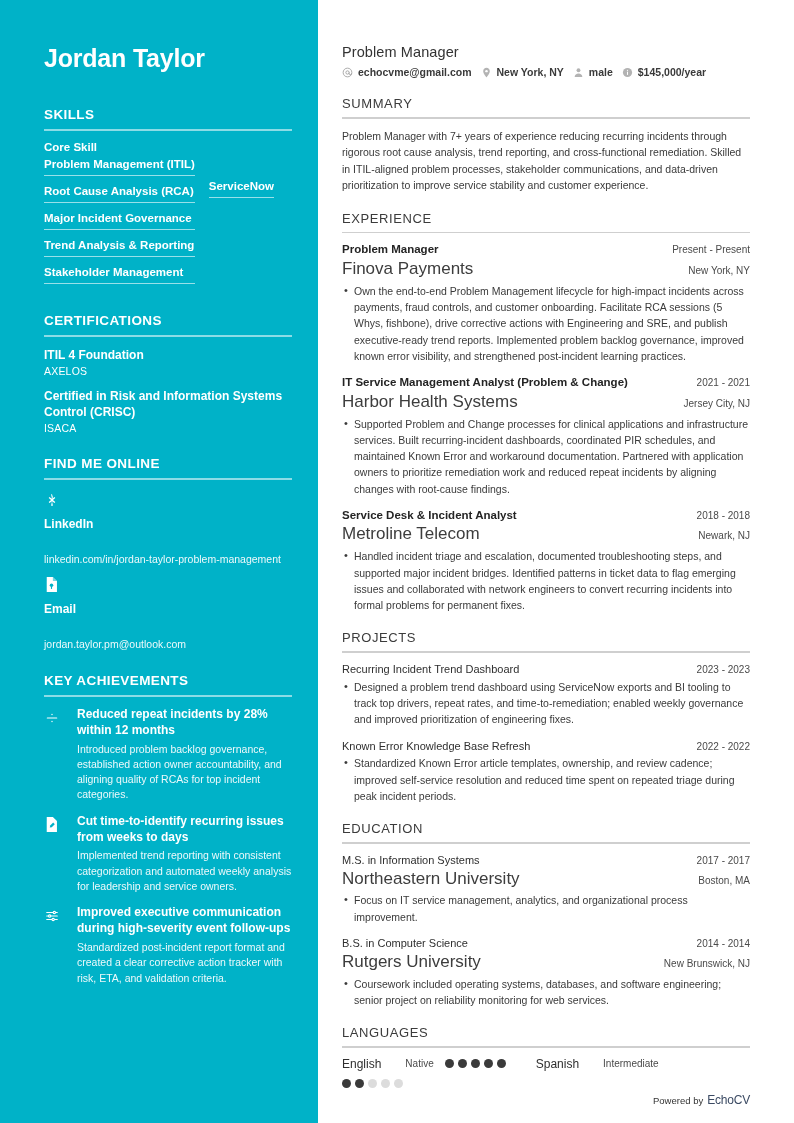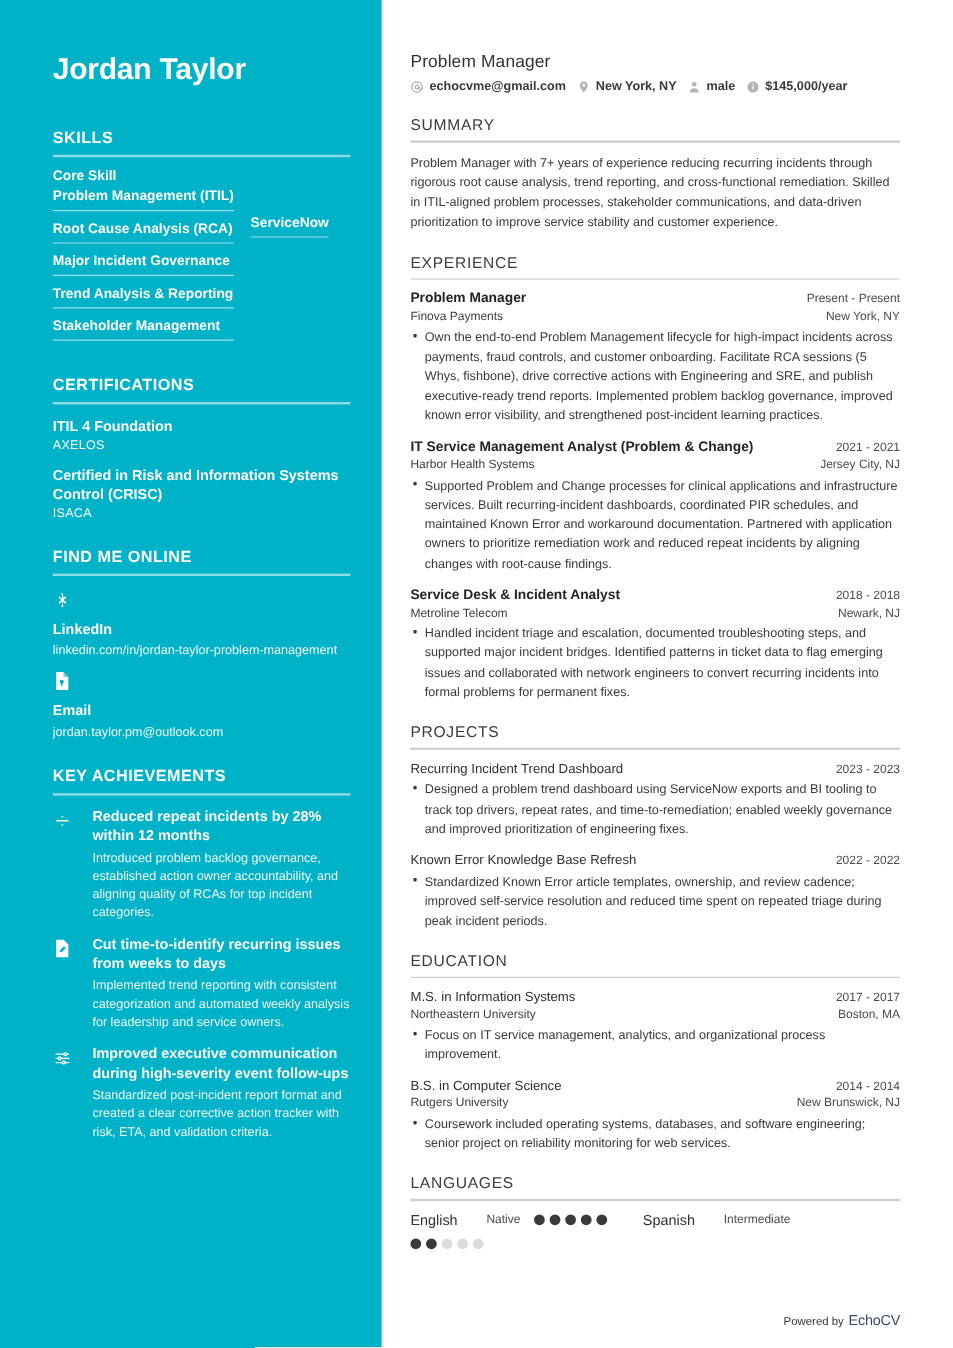--- a/index.html
+++ b/index.html
@@ -102,21 +102,21 @@
   .online-label {
     font-size: 12px;
     font-weight: bold;
     color: #ffffff;
     line-height: 1.3;
   }
   .online-value {
     font-size: 10.5px;
     color: rgba(255,255,255,0.93);
     line-height: 1.35;
-    margin-top: 2px;
+    margin-top: 19px;
     word-break: break-word;
   }
 
   
   .ach-item { display: flex; gap: 18px; margin-bottom: 11px; align-items: flex-start; }
   .ach-icon {
     width: 15px; height: 16px;
     flex: 0 0 15px;
     margin-top: 3px;
     display: flex; align-items: center; justify-content: center;
@@ -202,21 +202,21 @@
   }
   .entry-title.light { font-weight: normal; font-size: 11px; color: #2f2f2f; }
   .entry-date {
     font-size: 10px;
     color: #4a4a4a;
     white-space: nowrap;
     flex: 0 0 auto;
     text-align: right;
   }
   .entry-sub {
-    font-size: 10px;
+    font-size: 17px;
     color: #3d3d3d;
     line-height: 1.35;
   }
   .entry-loc {
     font-size: 10px;
     color: #4a4a4a;
     text-align: right;
     flex: 0 0 auto;
     max-width: 92px;
     line-height: 1.3;

